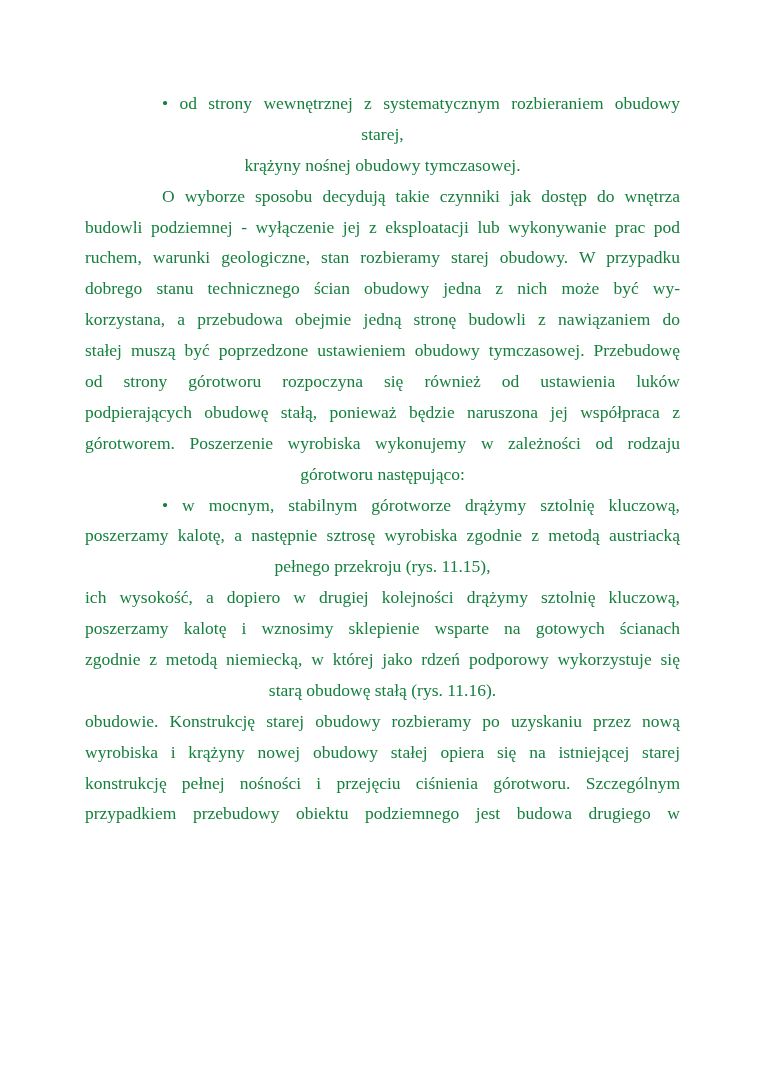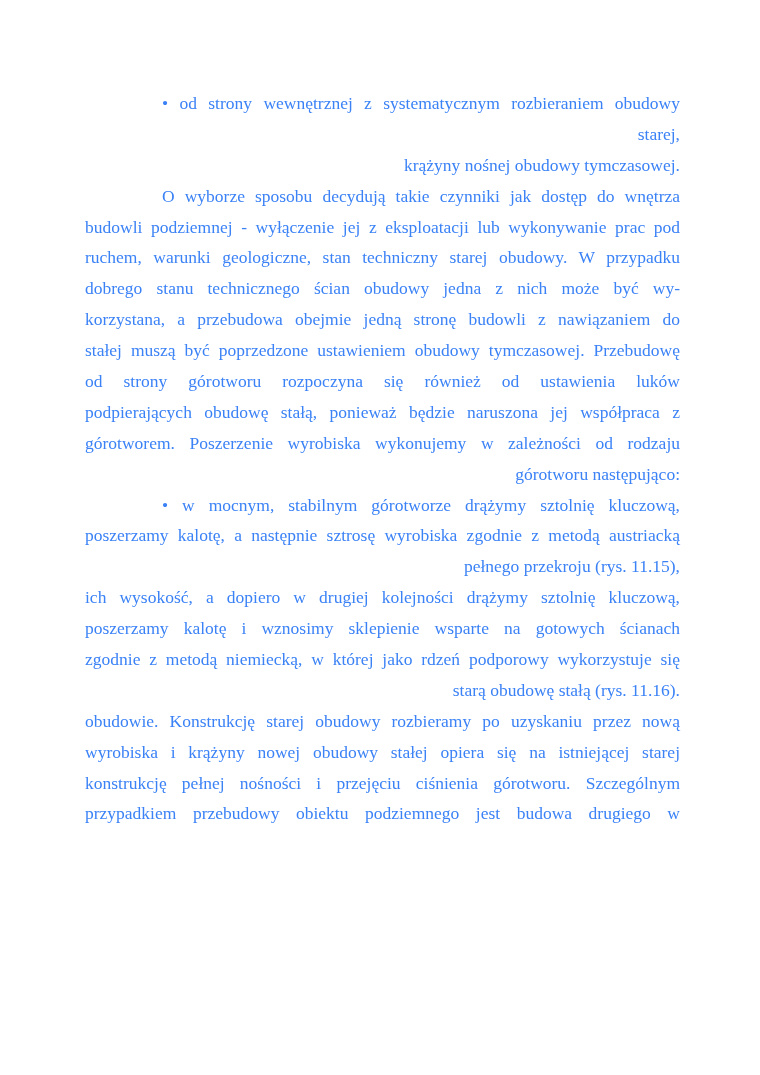--- a/index.html
+++ b/index.html
@@ -18,28 +18,28 @@
     width: 760px;
     height: 1075px;
     background: #ffffff;
     overflow: hidden;
   }
   .text-block {
     position: absolute;
     left: 85px;
     top: 88px;
     width: 595px;
-    color: #3b82f6;
+    color: #15803d;
     font-size: 17.5px;
     -webkit-font-smoothing: antialiased;
   }
   .line {
     height: 30.9px;
     line-height: 30.9px;
-    text-align: right;
+    text-align: center;
     overflow: visible;
     white-space: normal;
   }
   .line.just {
     text-align: justify;
     text-align-last: justify;
     -moz-text-align-last: justify;
   }
   .line.indent {
     text-indent: 77px;
@@ -48,21 +48,21 @@
 </head>
 <body>
 
 <div class="page">
   <div class="text-block" id="text-block">
       <div class="line just indent">• od strony wewnętrznej z systematycznym rozbieraniem obudowy</div>
       <div class="line">starej,</div>
       <div class="line">krążyny nośnej obudowy tymczasowej.</div>
       <div class="line just indent">O wyborze sposobu decydują takie czynniki jak dostęp do wnętrza</div>
       <div class="line just">budowli podziemnej - wyłączenie jej z eksploatacji lub wykonywanie prac pod</div>
-      <div class="line just">ruchem, warunki geologiczne, stan techniczny starej obudowy. W przypadku</div>
+      <div class="line just">ruchem, warunki geologiczne, stan rozbieramy starej obudowy. W przypadku</div>
       <div class="line just">dobrego stanu technicznego ścian obudowy jedna z nich może być wy-</div>
       <div class="line just">korzystana, a przebudowa obejmie jedną stronę budowli z nawiązaniem do</div>
       <div class="line just">stałej muszą być poprzedzone ustawieniem obudowy tymczasowej. Przebudowę</div>
       <div class="line just">od strony górotworu rozpoczyna się również od ustawienia luków</div>
       <div class="line just">podpierających obudowę stałą, ponieważ będzie naruszona jej współpraca z</div>
       <div class="line just">górotworem. Poszerzenie wyrobiska wykonujemy w zależności od rodzaju</div>
       <div class="line">górotworu następująco:</div>
       <div class="line just indent">• w mocnym, stabilnym górotworze drążymy sztolnię kluczową,</div>
       <div class="line just">poszerzamy kalotę, a następnie sztrosę wyrobiska zgodnie z metodą austriacką</div>
       <div class="line">pełnego przekroju (rys. 11.15),</div>

